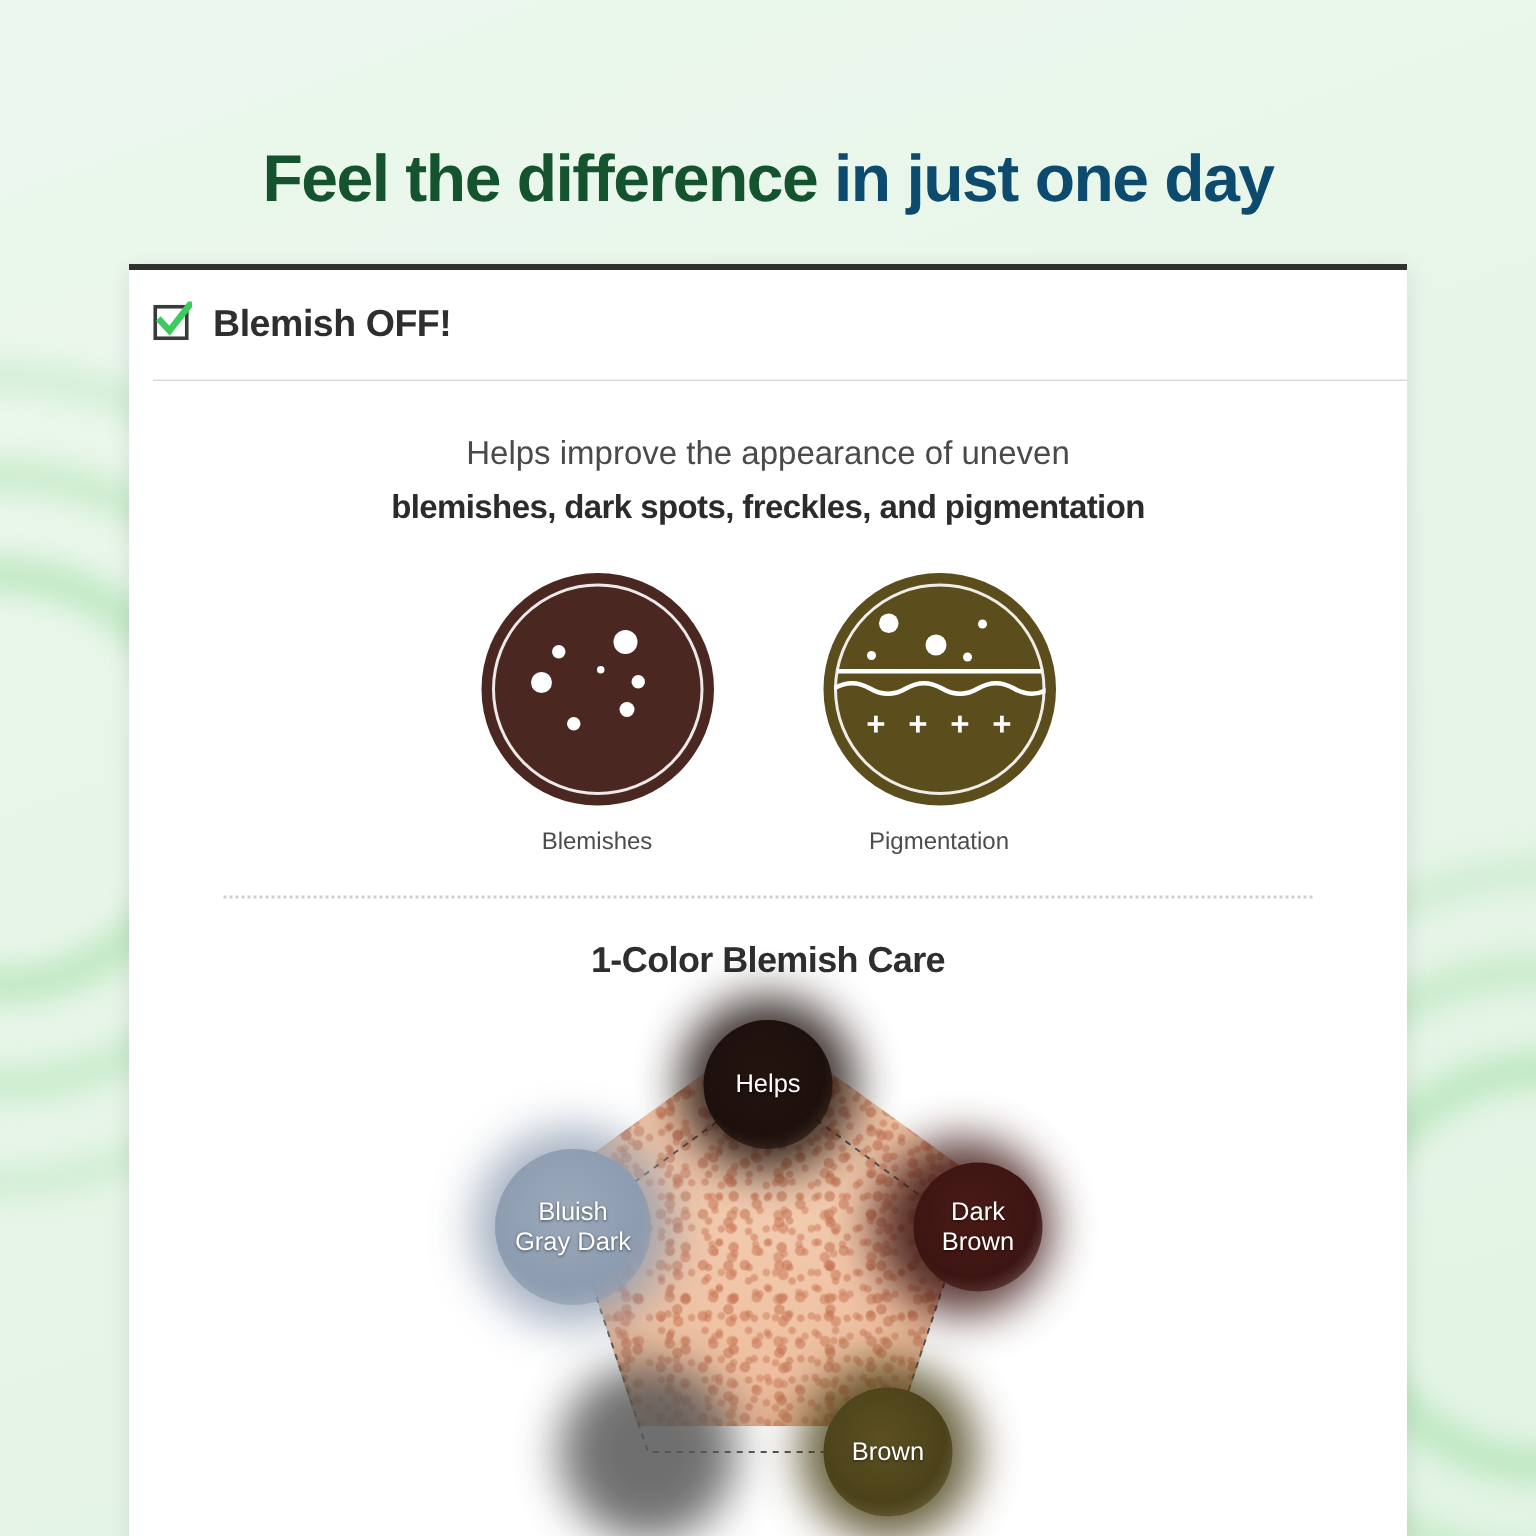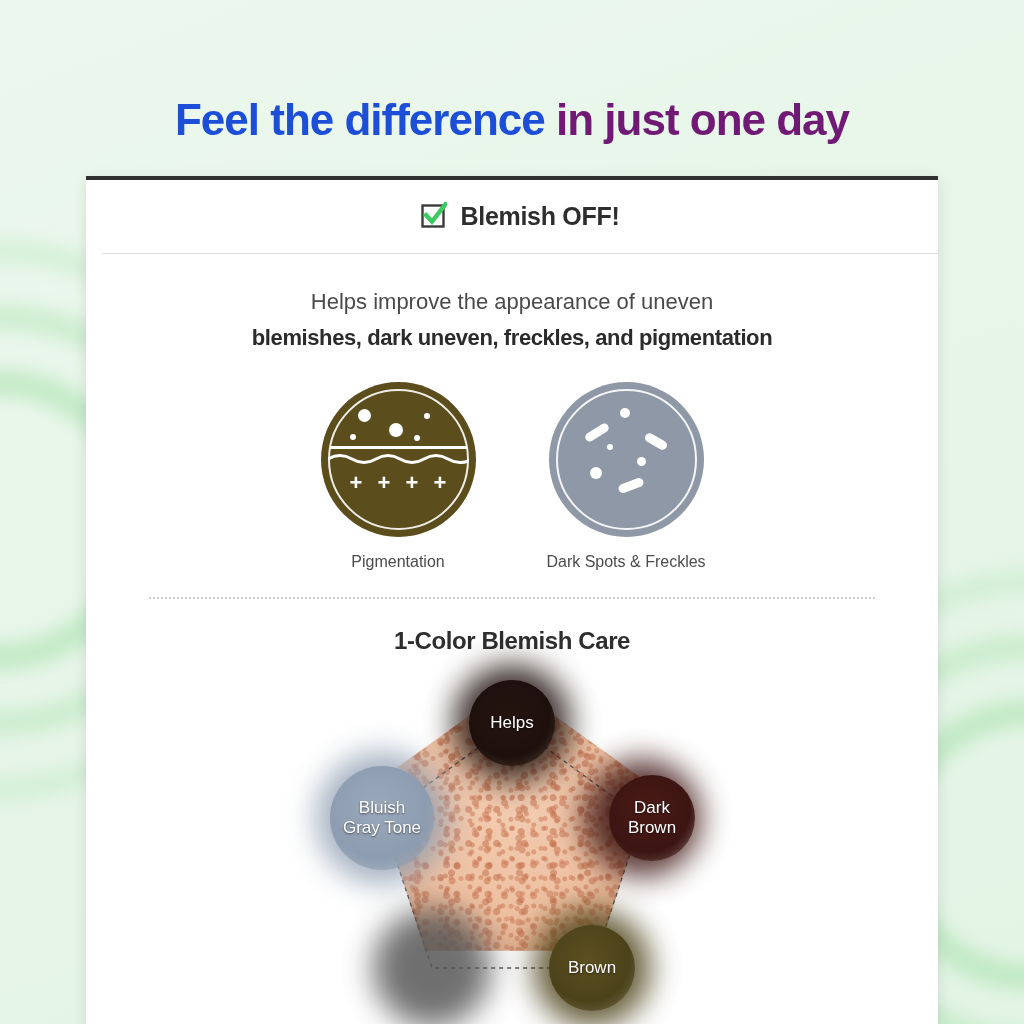--- a/index.html
+++ b/index.html
@@ -48,43 +48,43 @@
     position: relative;
     z-index: 2;
     text-align: center;
     padding-top: 96px;
     font-size: 44px;
     font-weight: bold;
     letter-spacing: -1px;
     line-height: 1.1;
     white-space: nowrap;
   }
-  #headline .hl-dark { color: #1d4ed8; }
-  #headline .hl-accent { color: #701a75; }
+  #headline .hl-dark { color: #14532d; }
+  #headline .hl-accent { color: #0c4a6e; }
 
   
   #card {
     position: absolute;
     left: 86px;
     top: 176px;
     width: 852px;
     height: 860px;
     background: #ffffff;
     border-top: 4px solid #303030;
     box-shadow: 0 3px 14px rgba(0,0,0,.10);
     z-index: 2;
     overflow: hidden;
   }
 
   
   #card-header {
     height: 74px;
     display: flex;
     align-items: center;
-    justify-content: center;
+    justify-content: flex-start;
     gap: 14px;
     border-bottom: 1px solid #dcdcdc;
     margin-left: 16px;
   }
   #card-header .check-box { display:block; }
   #card-title {
     font-size: 25px;
     font-weight: bold;
     color: #2e2e2e;
     letter-spacing: -.3px;
@@ -268,25 +268,38 @@
       <svg width="26" height="26" viewBox="0 0 26 26">
         <rect x="1.5" y="3.5" width="21" height="21" fill="none" stroke="#3a3a3a" stroke-width="2.4"></rect>
         <path d="M5 13 L11 19.5 L25 1.5" fill="none" stroke="#3dcb5f" stroke-width="4.4" stroke-linecap="square"></path>
       </svg>
     </span>
     <span id="card-title">Blemish OFF!</span>
   </div>
 
   <div id="intro">
     <div id="intro-line1">Helps improve the appearance of uneven</div>
-    <div id="intro-line2">blemishes, dark uneven, freckles, and pigmentation</div>
+    <div id="intro-line2">blemishes, dark spots, freckles, and pigmentation</div>
   </div>
 
   <div id="concern-row">
 
+    <div class="concern-item">
+      <div class="concern-badge" style="background:#4b2722;">
+        <div class="concern-inner-ring"></div>
+        <span class="spot" style="width:16px;height:16px;left:88px;top:38px;"></span>
+        <span class="spot" style="width:9px;height:9px;left:47px;top:48px;"></span>
+        <span class="spot" style="width:9px;height:9px;left:100px;top:68px;"></span>
+        <span class="spot" style="width:5px;height:5px;left:77px;top:62px;"></span>
+        <span class="spot" style="width:14px;height:14px;left:33px;top:66px;"></span>
+        <span class="spot" style="width:10px;height:10px;left:92px;top:86px;"></span>
+        <span class="spot" style="width:9px;height:9px;left:57px;top:96px;"></span>
+      </div>
+      <div class="concern-label">Blemishes</div>
+    </div>
 
     <div class="concern-item">
       <div class="concern-badge" style="background:#5c4d1c;overflow:hidden;">
         <div class="concern-inner-ring"></div>
         <span class="spot" style="width:13px;height:13px;left:37px;top:27px;"></span>
         <span class="spot" style="width:6px;height:6px;left:103px;top:31px;"></span>
         <span class="spot" style="width:14px;height:14px;left:68px;top:41px;"></span>
         <span class="spot" style="width:6px;height:6px;left:29px;top:52px;"></span>
         <span class="spot" style="width:6px;height:6px;left:93px;top:53px;"></span>
         <span class="hline" style="left:9px;width:137px;top:64px;"></span>
@@ -294,33 +307,20 @@
           <path d="M0 9 Q12 2 24 9 T48 9 T72 9 T96 9 T120 9 T144 9" fill="none" stroke="#fff" stroke-width="3"></path>
         </svg>
         <span class="plus-sign" style="left:29px;top:90px;">+</span>
         <span class="plus-sign" style="left:57px;top:90px;">+</span>
         <span class="plus-sign" style="left:85px;top:90px;">+</span>
         <span class="plus-sign" style="left:113px;top:90px;">+</span>
       </div>
       <div class="concern-label">Pigmentation</div>
     </div>
 
-    <div class="concern-item">
-      <div class="concern-badge" style="background:#8e98a6;">
-        <div class="concern-inner-ring"></div>
-        <span class="spot" style="width:10px;height:10px;left:71px;top:26px;"></span>
-        <span class="dash" style="width:26px;height:9px;left:35px;top:46px;transform:rotate(-32deg);"></span>
-        <span class="dash" style="width:24px;height:9px;left:95px;top:55px;transform:rotate(30deg);"></span>
-        <span class="spot" style="width:6px;height:6px;left:58px;top:62px;"></span>
-        <span class="spot" style="width:9px;height:9px;left:88px;top:75px;"></span>
-        <span class="spot" style="width:12px;height:12px;left:41px;top:85px;"></span>
-        <span class="dash" style="width:26px;height:9px;left:69px;top:99px;transform:rotate(-20deg);"></span>
-      </div>
-      <div class="concern-label">Dark Spots &amp; Freckles</div>
-    </div>
   </div>
 
   <div id="section-divider"></div>
 
   <div id="palette-title">1-Color Blemish Care</div>
 
   <div id="pentagon-wrap">
 
     <svg id="connector-svg" viewBox="0 0 400 370">
       <polygon points="200,60 330,155 280,305 120,305 70,155" fill="none" stroke="#555" stroke-width="1.3" stroke-dasharray="4 4"></polygon>
@@ -336,15 +336,15 @@
 
     <div class="color-node" style="width:86px;height:86px;left:157px;top:17px;background:radial-gradient(circle at 45% 40%, #241410 0%, #1d100c 60%, rgba(29,16,12,0) 100%);">Helps</div>
 
     <div class="color-node" style="width:86px;height:86px;left:297px;top:112px;background:radial-gradient(circle at 45% 40%, #4a1a16 0%, #3c1512 60%, rgba(60,21,18,0) 100%);">Dark
 Brown</div>
 
     <div class="color-node" style="width:86px;height:86px;left:237px;top:262px;background:radial-gradient(circle at 45% 40%, #5c5020 0%, #4c421a 60%, rgba(76,66,26,0) 100%);">Brown</div>
 
 
     <div class="color-node" style="width:104px;height:104px;left:18px;top:103px;background:radial-gradient(circle at 45% 40%, #9aa8ba 0%, #8d9cb0 58%, rgba(141,156,176,0) 100%);">Bluish
-Gray Tone</div>
+Gray Dark</div>
   </div>
 </div>
 
 </body></html>

